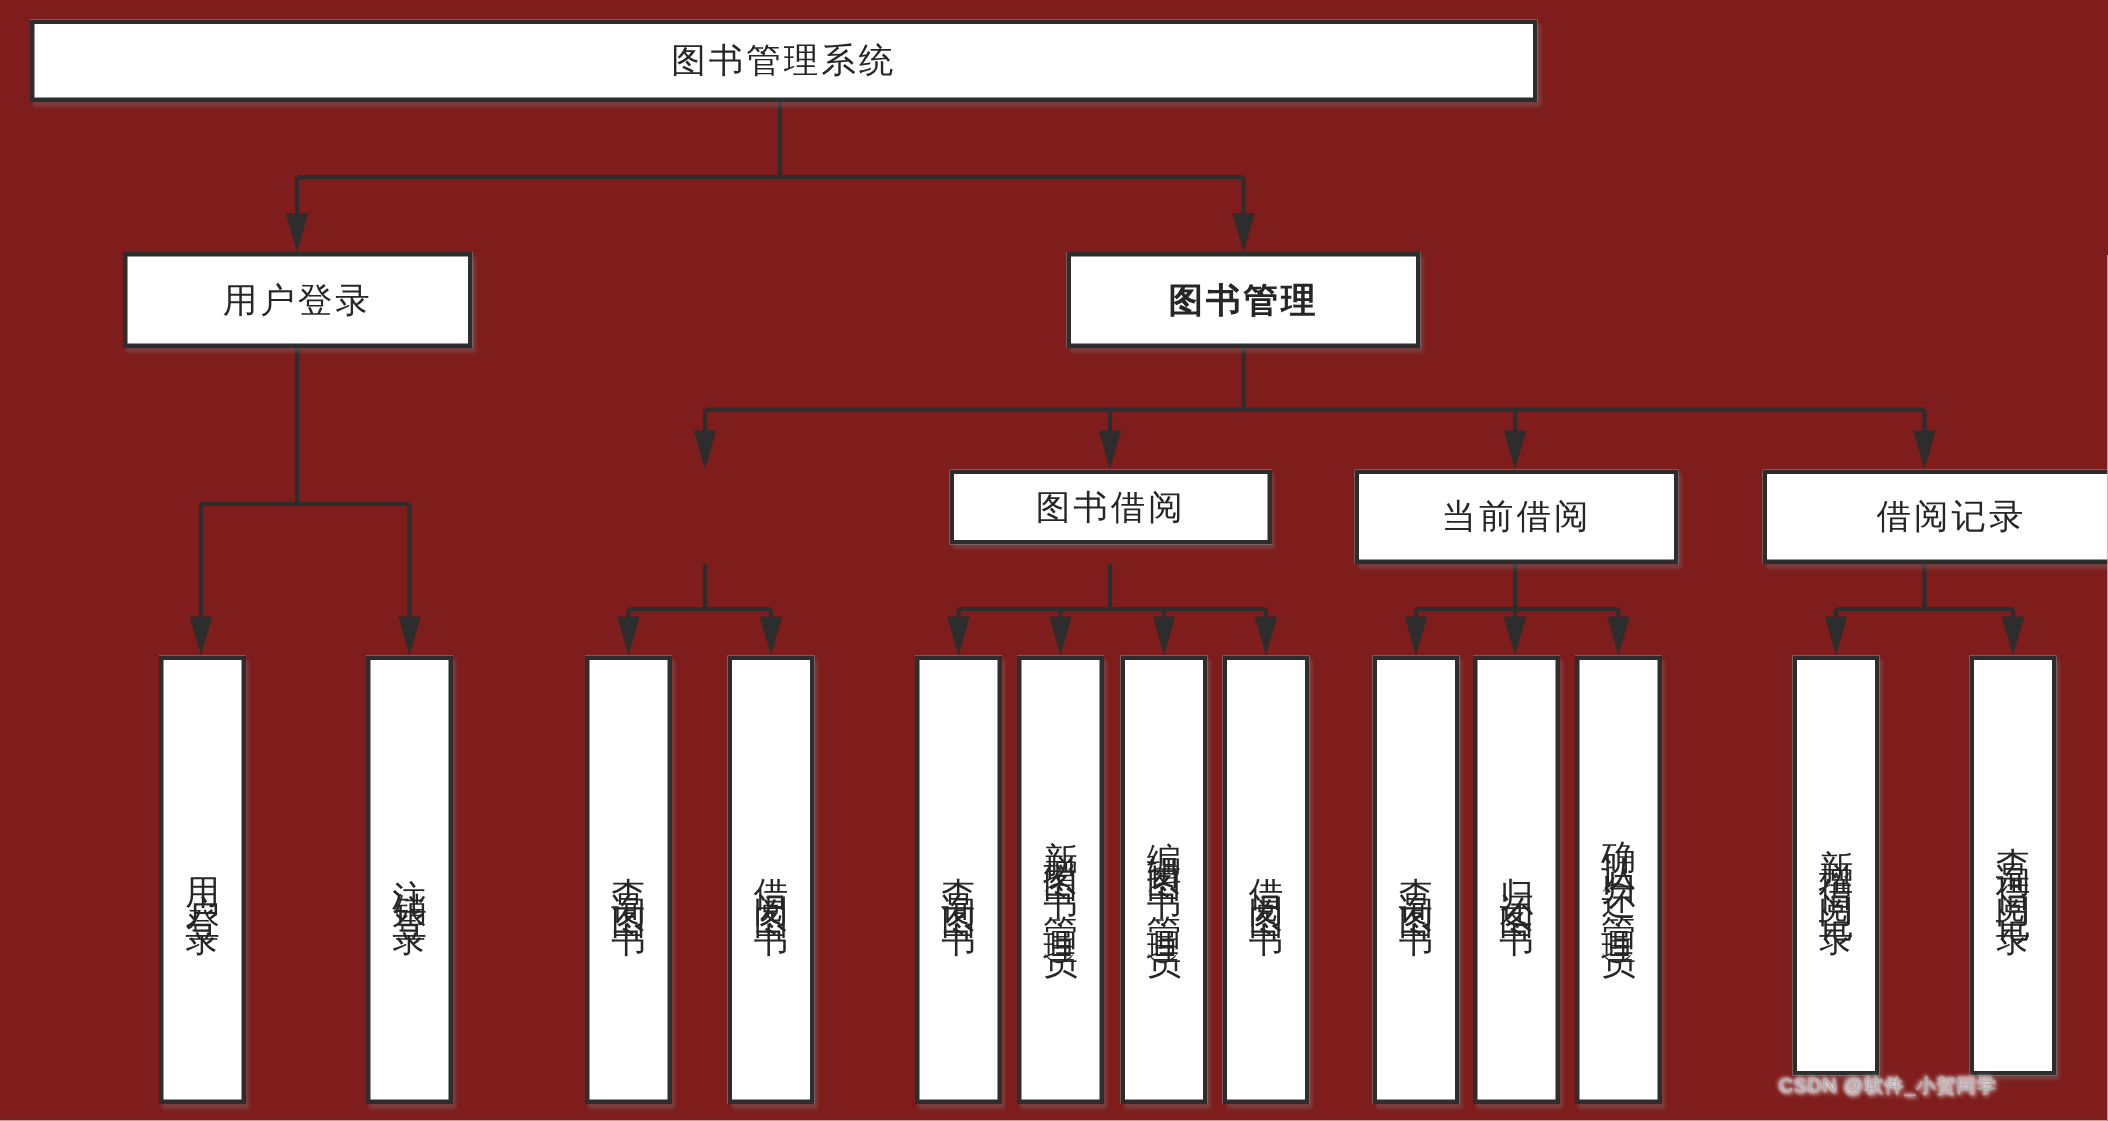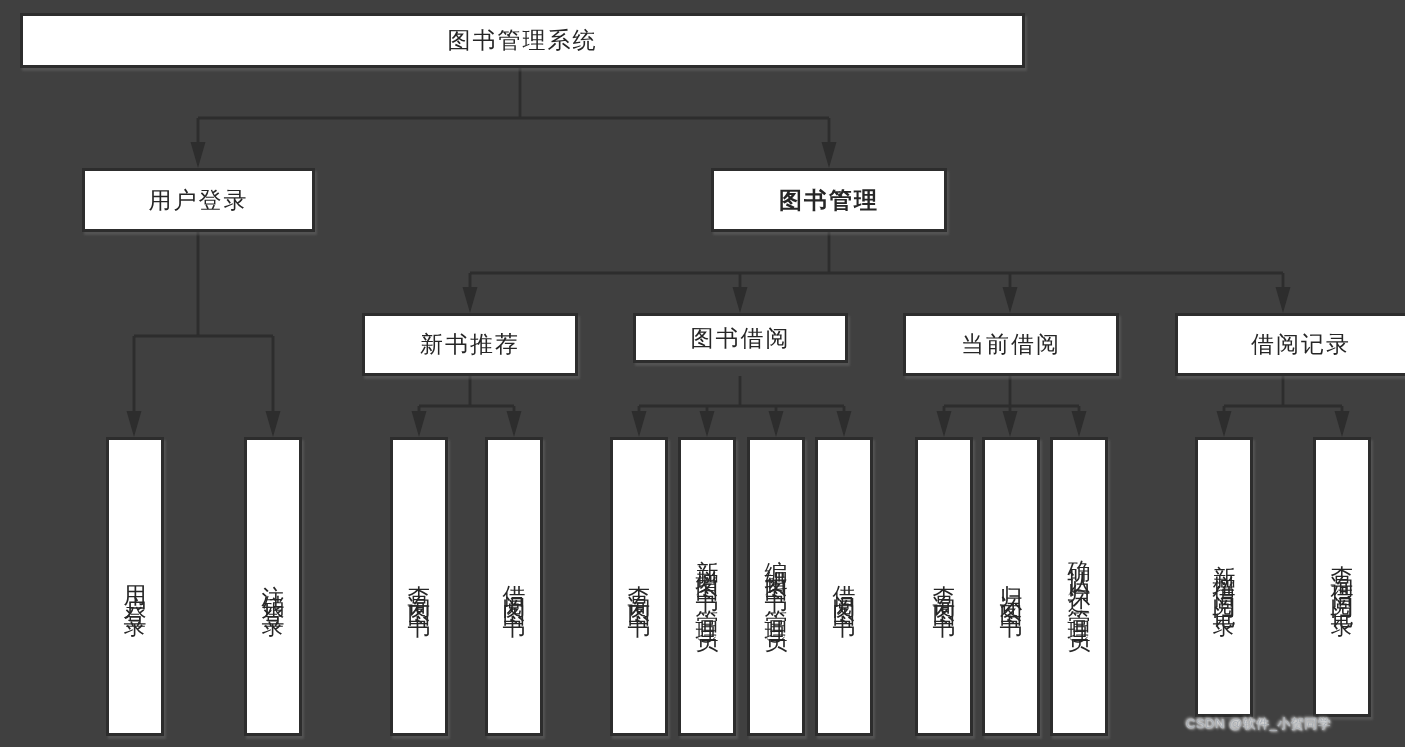--- a/index.html
+++ b/index.html
@@ -1,20 +1,20 @@
 <!DOCTYPE html>
 <html><head>
 <meta charset="utf-8">
 <style>
   html, body { margin: 0; padding: 0; background: #ffffff; }
   #canvas {
     position: relative;
     width: 1405px;
     height: 747px;
-    background: #404040;
+    background: #7f1d1d;
     overflow: hidden;
     font-family: "Liberation Sans", "DejaVu Sans", sans-serif;
   }
   #wires {
     position: absolute;
     left: 0; top: 0;
     width: 1405px; height: 747px;
     z-index: 1;
   }
   .hbox {
@@ -138,23 +138,20 @@
     <span>图书管理系统</span>
   </div>
 
   <div class="hbox" style="left:82px; top:168px; width:233px; height:64px;">
     <span>用户登录</span>
   </div>
   <div class="hbox" style="left:711px; top:168px; width:236px; height:64px;font-weight:bold;">
     <span>图书管理</span>
   </div>
 
-  <div class="hbox" style="left:362px; top:313px; width:216px; height:63px;">
-    <span>新书推荐</span>
-  </div>
   <div class="hbox" style="left:633px; top:313px; width:215px; height:50px;">
     <span>图书借阅</span>
   </div>
   <div class="hbox" style="left:903px; top:313px; width:216px; height:63px;">
     <span>当前借阅</span>
   </div>
   <div class="hbox" style="left:1175px; top:313px; width:252px; height:63px;">
     <span>借阅记录</span>
   </div>
 

